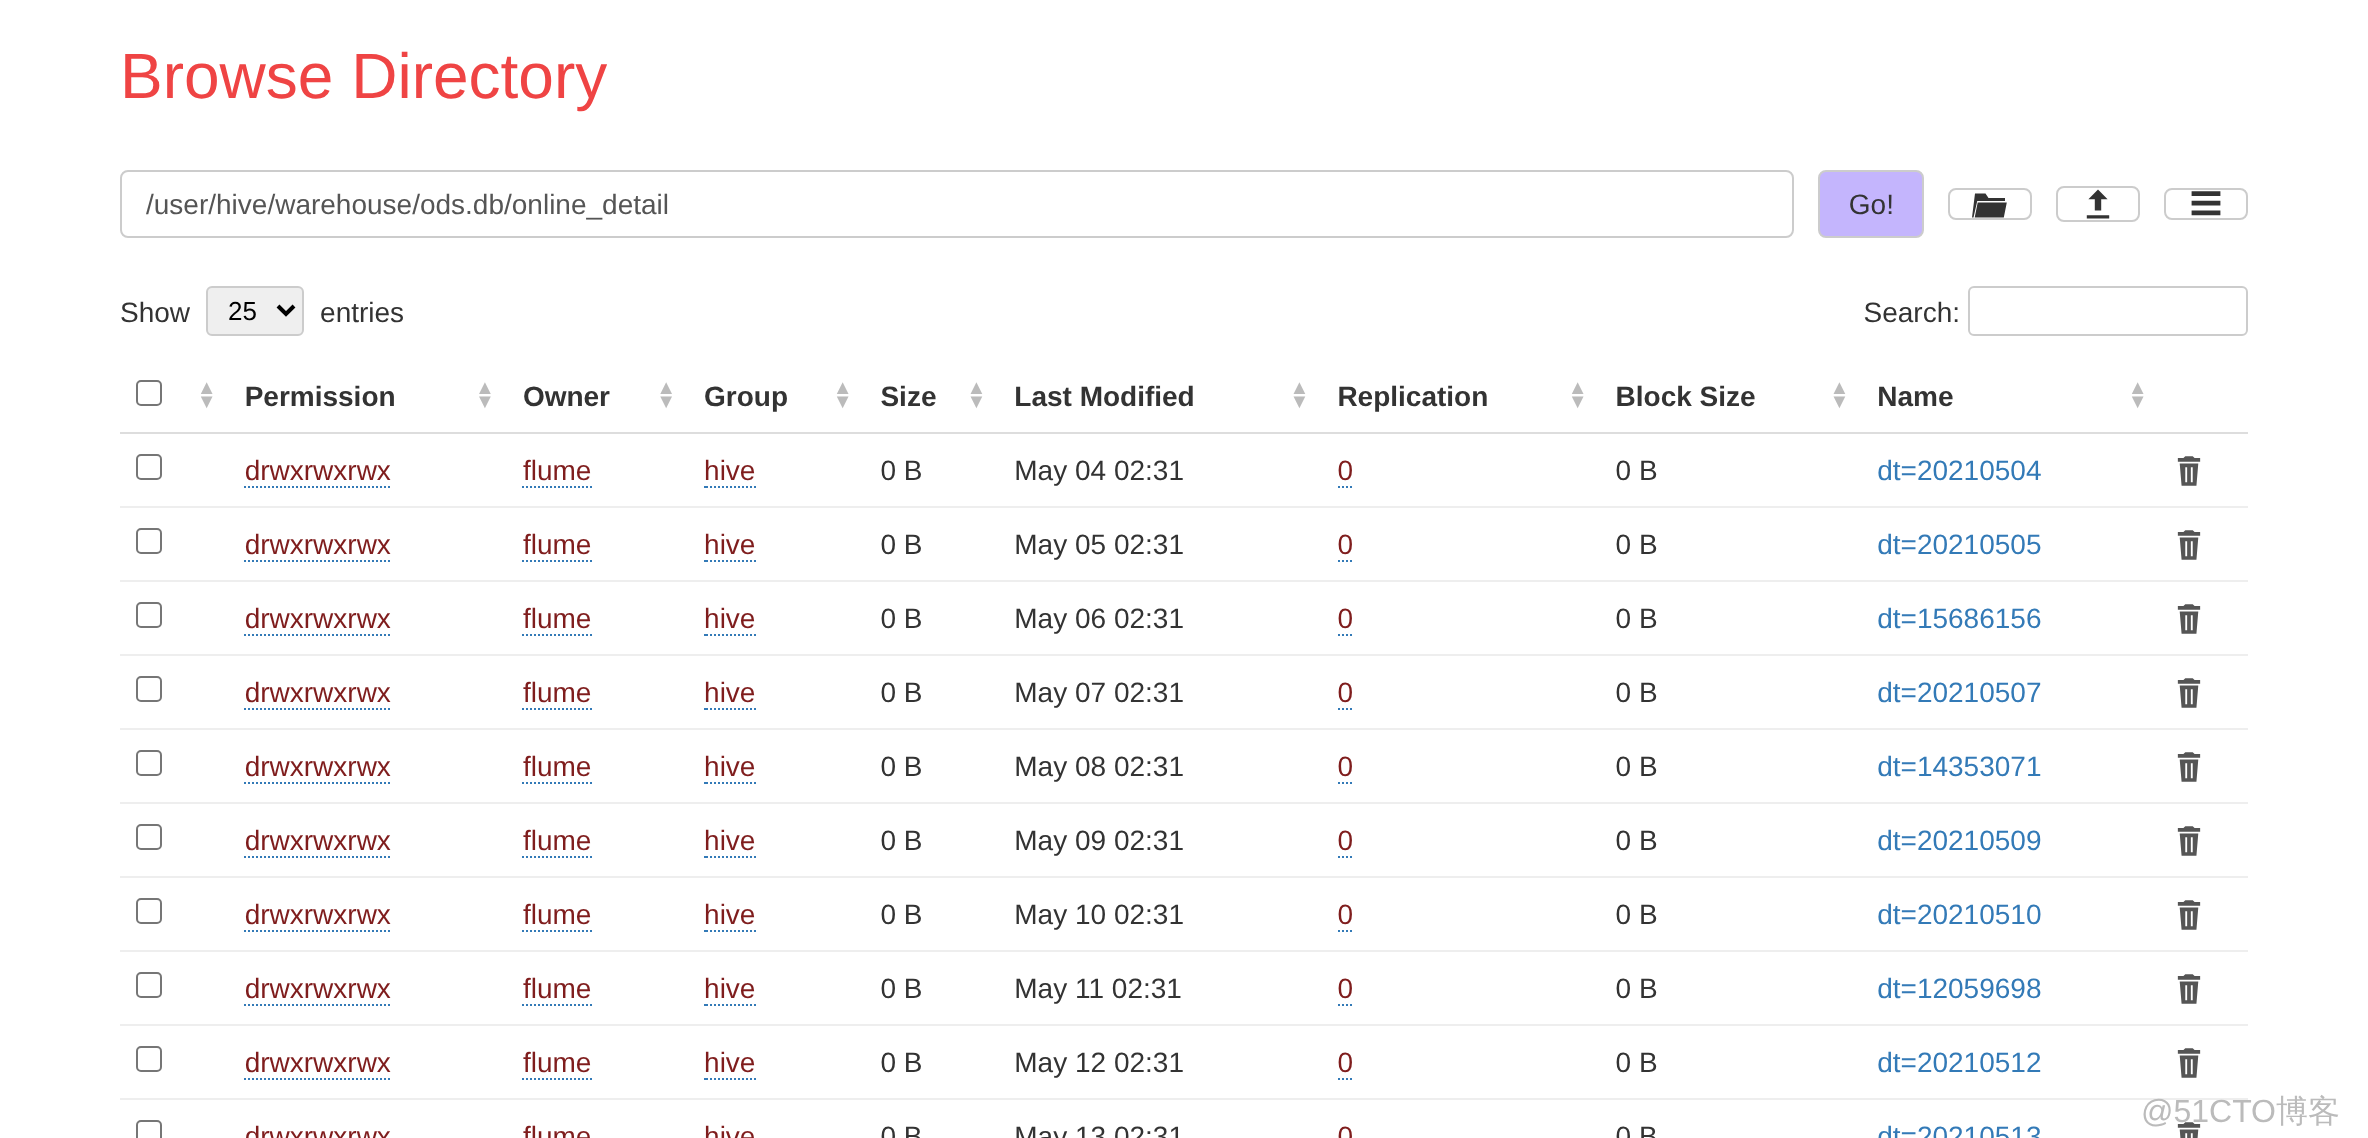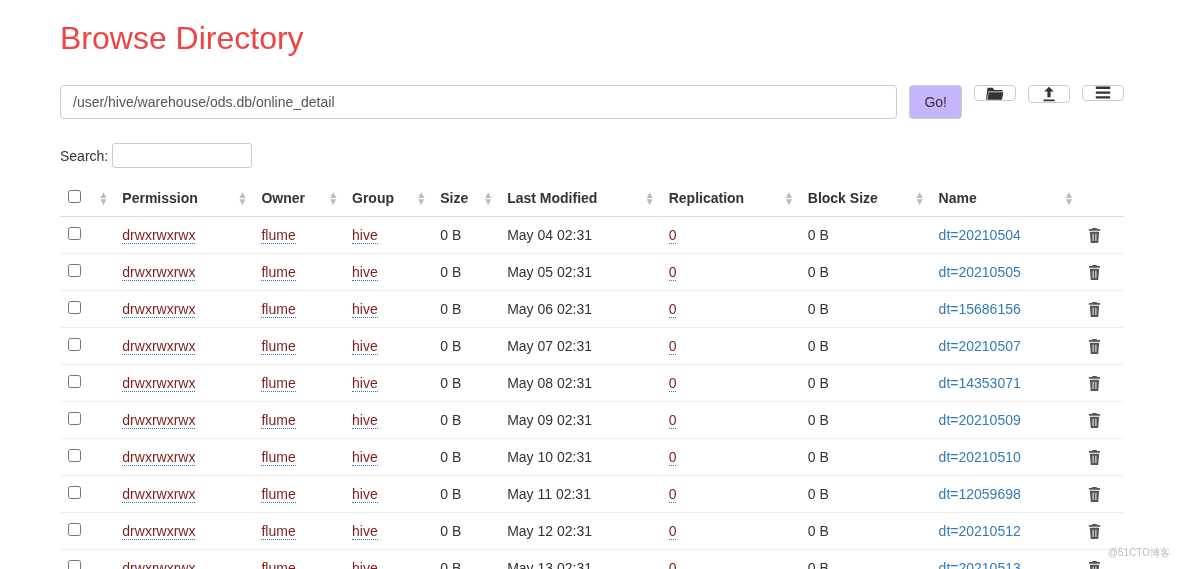--- a/index.html
+++ b/index.html
@@ -1,37 +1,37 @@
 <!DOCTYPE html>
 <html><head>
 <meta charset="utf-8">
 <style>
 * { box-sizing: border-box; margin: 0; padding: 0; }
 body { font-family: -apple-system, "Segoe UI", Helvetica, Arial, sans-serif; font-size: 14px; color: #333; background: #fff; padding: 20px 60px; width: 1184px; }
 h1 { font-size: 32px; font-weight: 400; color: #ef4444; margin-bottom: 28px; }
-.path-row { display: flex; gap: 12px; margin-bottom: 24px; align-items: flex-start; }
+.path-row { display: flex; gap: 12px; margin-bottom: 24px; align-items: center; }
 .path-input { flex: 1; border: 1px solid #ccc; border-radius: 4px; padding: 8px 12px; font-size: 14px; color: #555; }
 .go-btn { border: 1px solid #ccc; border-radius: 4px; background: #c4b5fd; padding: 8px 14px; font-size: 14px; cursor: pointer; color: #333; }
 .icon-btn { border: 1px solid #ccc; border-radius: 4px; background: #fff; width: 42px; display: flex; align-items: center; justify-content: center; cursor: pointer; color: #333; }
 .controls-row { display: flex; justify-content: space-between; align-items: center; margin-bottom: 12px; }
 .show-entries { display: flex; align-items: center; gap: 8px; color: #333; }
 .show-entries select { border: 1px solid #ccc; border-radius: 3px; padding: 3px 6px; font-size: 13px; }
 .search-box { display: flex; align-items: center; gap: 4px; }
 .search-box input { border: 1px solid #ccc; border-radius: 3px; padding: 4px 8px; width: 140px; font-size: 13px; }
 table { width: 100%; border-collapse: collapse; }
 thead th { text-align: left; font-weight: 700; font-size: 14px; padding: 10px 8px; border-bottom: 1px solid #ddd; color: #333; position: relative; white-space: nowrap; }
 thead th.chk { width: 30px; }
 .sort-ic { color: #bbb; font-size: 10px; position: absolute; right: 6px; top: 50%; transform: translateY(-50%); line-height: 7px; }
 tbody td { padding: 10px 8px; border-bottom: 1px solid #eee; color: #333; font-size: 14px; white-space: nowrap; }
 tbody td.chk { width: 30px; }
 .dotted { border-bottom: 1px dotted #337ab7; color: #7f1d1d; cursor: pointer; }
 .name-link { color: #337ab7; text-decoration: none; cursor: pointer; }
 .trash { color: #555; cursor: pointer; }
 input[type=checkbox] { cursor: pointer; }
-.watermark { position: absolute; right: 14px; top: 546px; font-size: 10px; color: #bbb; }
+.watermark { position: absolute; right: 14px; top: 546px; font-size: 16px; color: #bbb; }
 svg { display: block; }
 </style>
 </head>
 <body>
 
 <h1>Browse Directory</h1>
 
 <div class="path-row">
   <input class="path-input" type="text" value="/user/hive/warehouse/ods.db/online_detail" style="">
   <button class="go-btn">Go!</button>
@@ -52,20 +52,27 @@
   <button class="icon-btn">
     <span>
       <svg width="16" height="14" viewBox="0 0 20 16">
           <path fill="#333" d="M1 0h18v3H1zm0 6h18v3H1zm0 6h18v3H1z"></path>
         </svg>
     </span>
   </button>
 </div>
 
 <div class="controls-row">
+  <div class="show-entries">
+    <span>Show</span>
+    <select>
+      <option>25</option>
+    </select>
+    <span>entries</span>
+  </div>
   <div class="search-box">
     <span>Search:</span>
     <input type="text" style="">
   </div>
 </div>
 
 <table>
   <thead>
     <tr>
       <th class="chk"><input type="checkbox" style=""></th>

